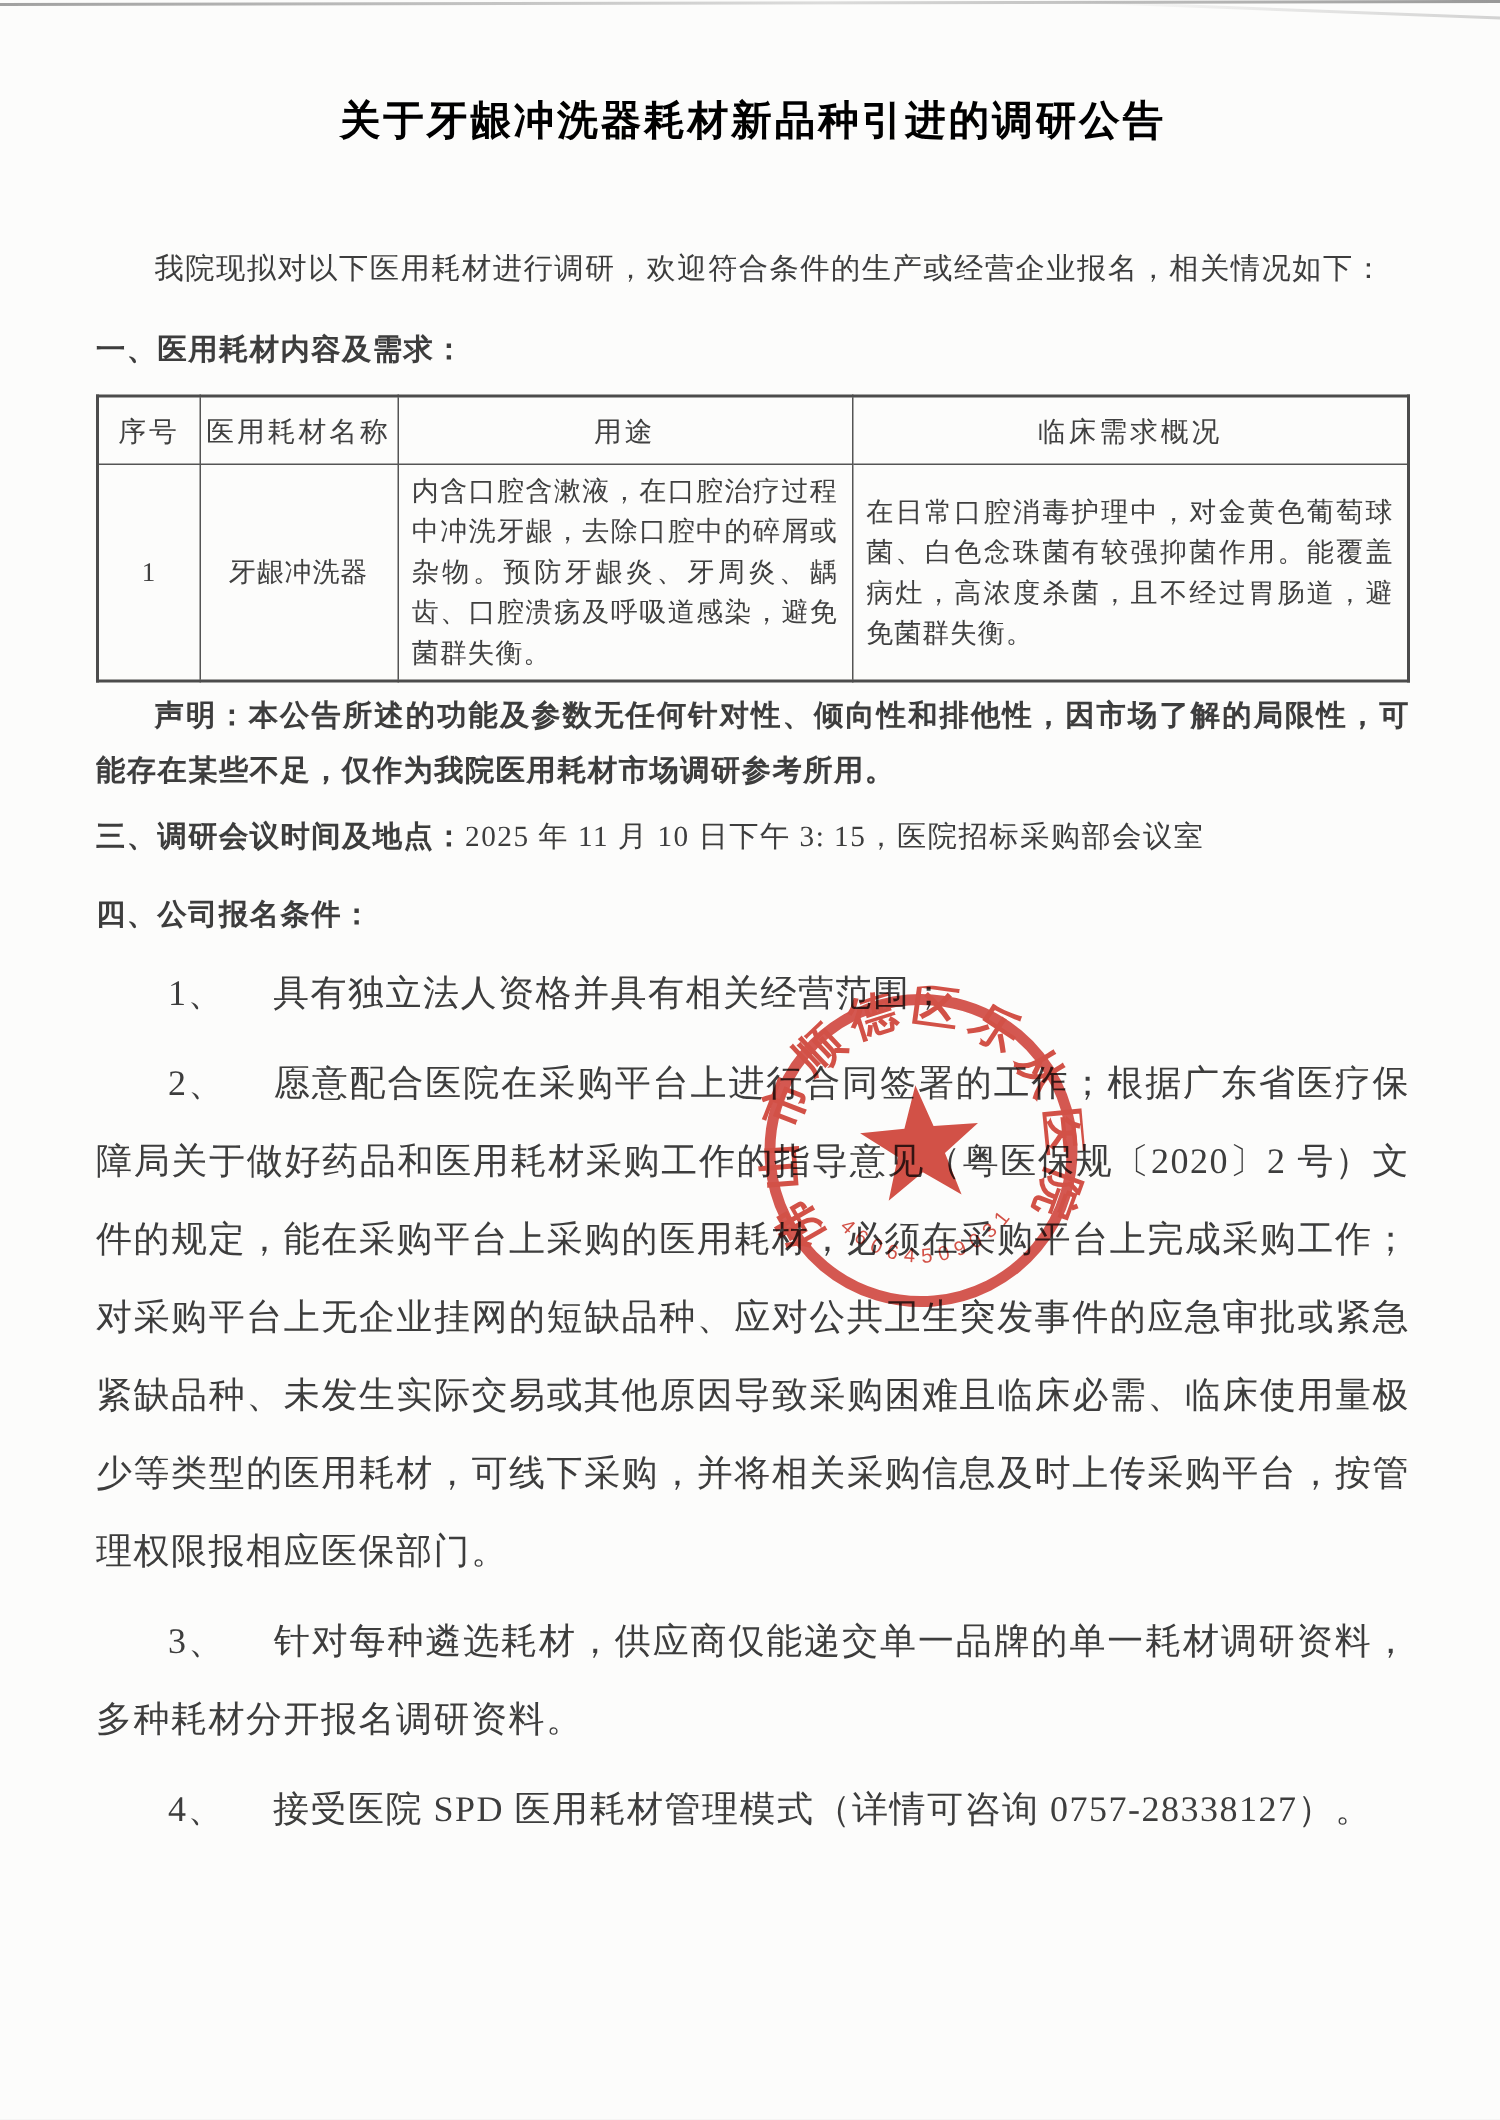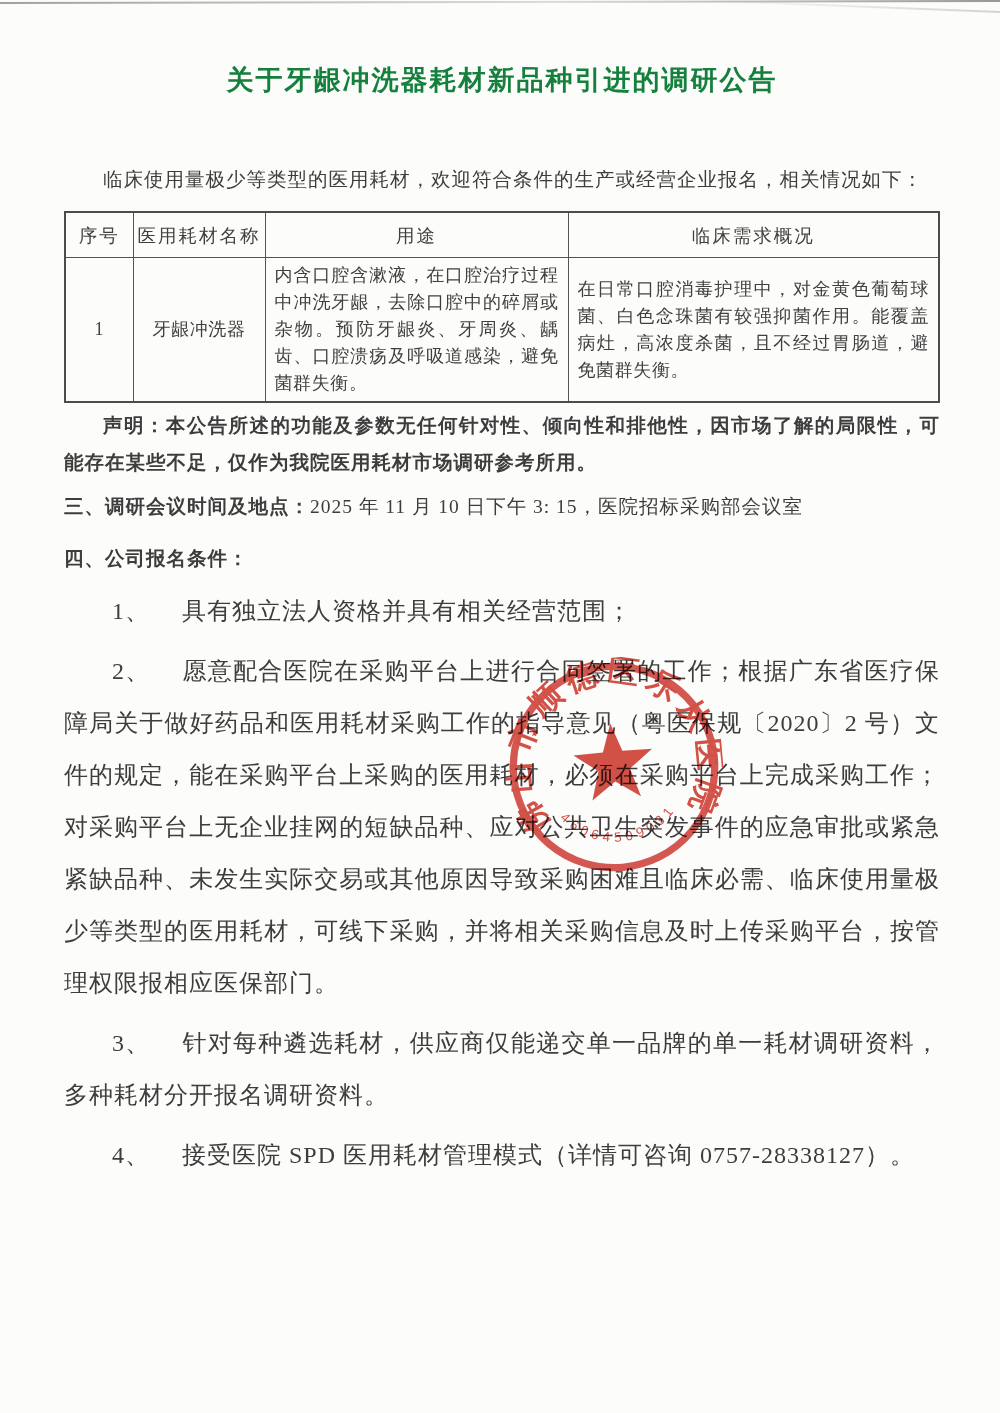--- a/index.html
+++ b/index.html
@@ -24,21 +24,21 @@
     position:absolute; top:6px; right:-30px; width:320px; height:2px;
     background:linear-gradient(90deg, rgba(120,120,120,0), rgba(120,120,120,.35));
     transform:rotate(2.2deg);
   }
   .content { position:absolute; left:64px; top:48px; width:876px; }
 
   .doc-title {
     margin:14px 0 0 0;
     font-size:27px; font-weight:700;
     letter-spacing:2px; text-align:center;
-    color:#15803d;
+    color:#000000;
   }
 
   p { letter-spacing:1px; }
 
   .intro {
     margin:54px 0 0 0;
     font-size:19.5px; line-height:56px;
     text-indent:2em; text-align:justify;
   }
 
@@ -100,22 +100,23 @@
 <body>
 
 <div class="page">
   <div class="scan-top-edge"></div>
   <div class="scan-corner-streak"></div>
 
   <div class="content">
 
     <h1 class="doc-title">关于牙龈冲洗器耗材新品种引进的调研公告</h1>
 
-    <p class="intro">临床使用量极少等类型的医用耗材，欢迎符合条件的生产或经营企业报名，相关情况如下：</p>
+    <p class="intro">我院现拟对以下医用耗材进行调研，欢迎符合条件的生产或经营企业报名，相关情况如下：</p>
 
+    <h2 class="sec-heading">一、医用耗材内容及需求：</h2>
 
     <table class="consumables">
       <colgroup>
         <col style="width:68px">
         <col style="width:132px">
         <col style="width:303px">
         <col>
       </colgroup>
       <thead>
         <tr>

